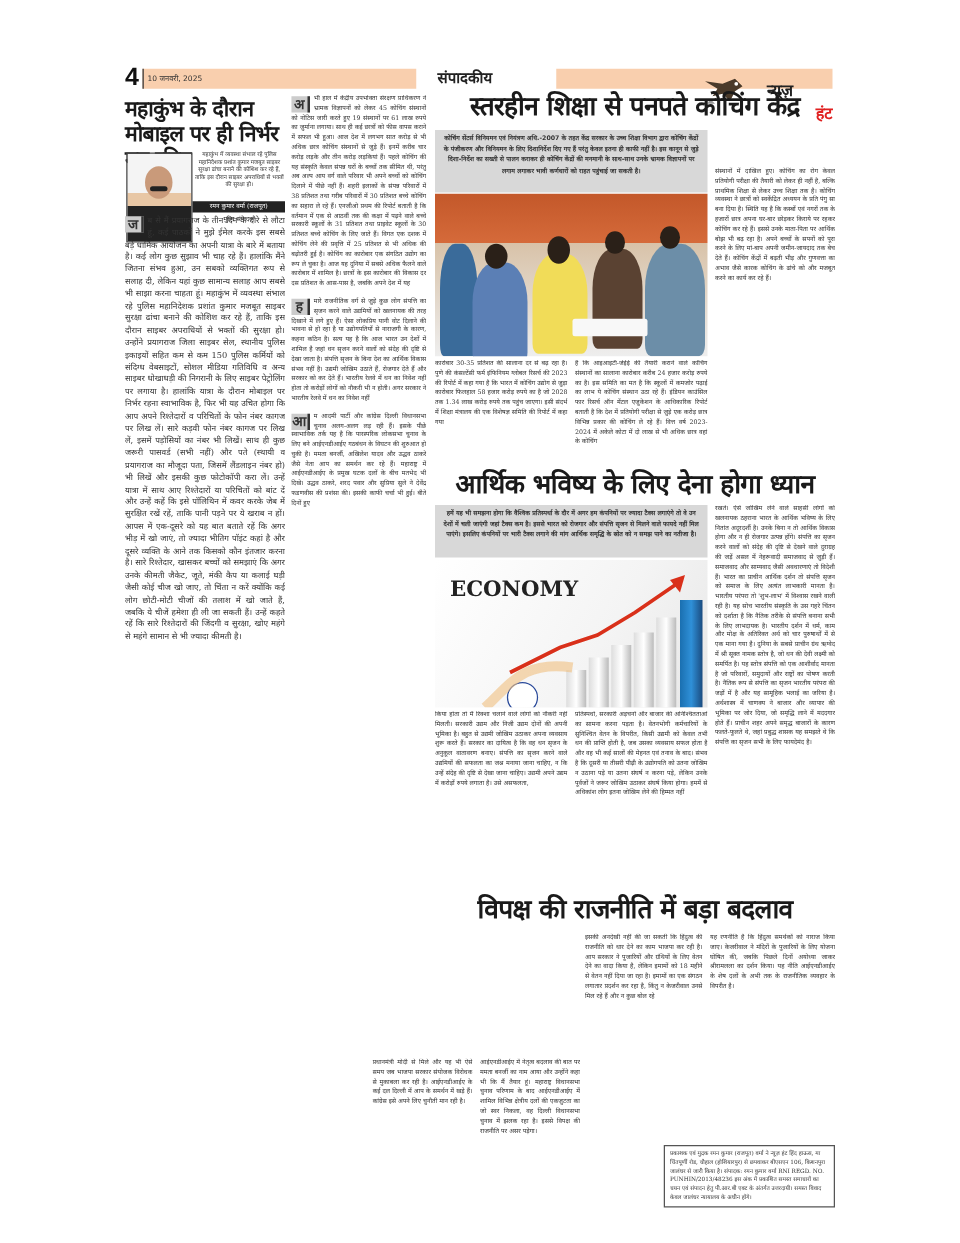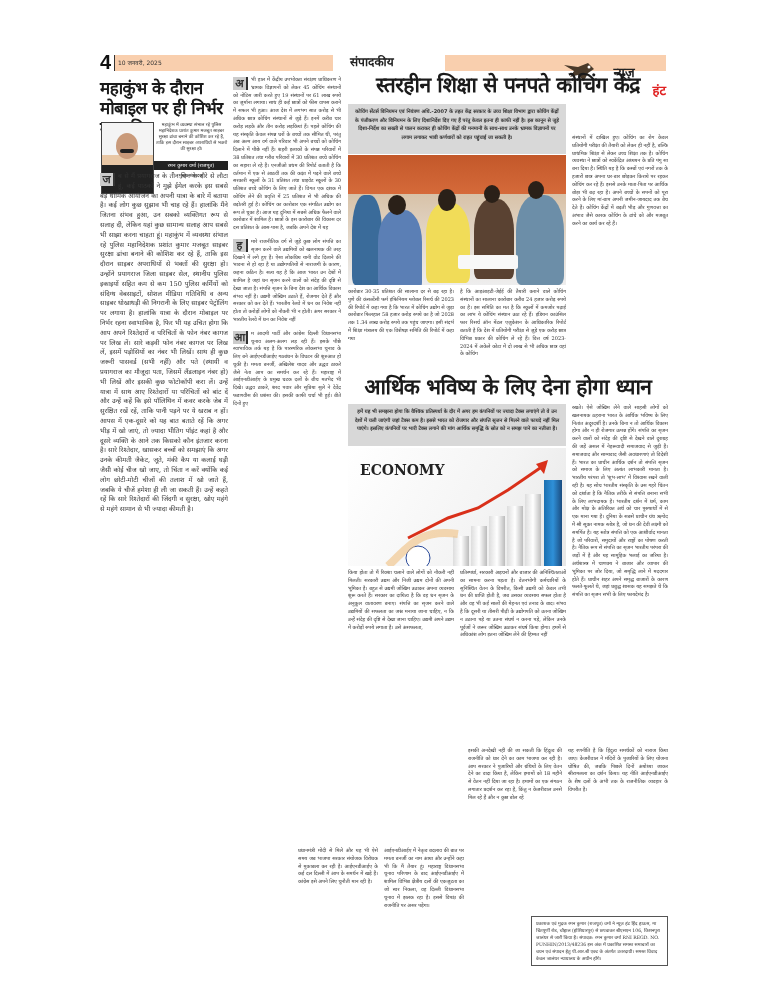--- a/index.html
+++ b/index.html
@@ -30,21 +30,21 @@
   .drop{float:left;width:13px;height:13px;background:#ccc;font-family:"DejaVu Sans",sans-serif;font-weight:bold;font-size:11px;line-height:13px;text-align:center;margin:1px 3px 0 0;border-right:2px solid #333;}
   .lefttext{position:absolute;left:0;top:120px;width:128px;height:770px;overflow:hidden;}
   .col2{position:absolute;left:133px;top:24px;width:108px;height:870px;overflow:hidden;}
   .col2 .body-text{font-size:5px;line-height:7.8px;}
   .hd-main{position:absolute;left:248px;top:20px;width:320px;font-size:21px;line-height:26px;text-align:center;}
   .summary{position:absolute;background:#d8d8d8;font-size:5px;line-height:8.5px;text-align:center;font-weight:bold;color:#333;padding:3px 6px;box-sizing:border-box;font-family:"DejaVu Sans",sans-serif;}
   .classroom{position:absolute;left:248px;top:103px;width:218px;height:130px;background:linear-gradient(180deg,#c3582a 0,#d56a3a 30%,#d8c2a8 30%,#eee 100%);overflow:hidden;}
   .stu{position:absolute;border-radius:40% 40% 10% 10%;}
   .smallcol{position:absolute;font-size:5px;line-height:7.8px;text-align:justify;color:#333;overflow:hidden;}
   .econ{position:absolute;left:248px;top:396px;width:218px;height:118px;background:linear-gradient(120deg,#ffffff 0,#f4f4f4 60%,#e7e7e7 100%);overflow:hidden;}
-  .econ .word{position:absolute;left:12px;top:14px;font-family:"DejaVu Serif",serif;font-weight:bold;font-size:14px;color:#222;}
+  .econ .word{position:absolute;left:12px;top:14px;font-family:"DejaVu Serif",serif;font-weight:bold;font-size:17px;color:#222;}
   .bar{position:absolute;bottom:0;width:16px;background:linear-gradient(90deg,#ddd,#fff,#bbb);}
   .bar.blue{background:linear-gradient(90deg,#1a6fb0,#2f90d8,#1b4c80);}
   .people{position:absolute;left:198px;top:705px;width:165px;height:86px;background:linear-gradient(#e0e6ef 0,#e0e6ef 20%,#d9d0c7 20%,#f1f0ee 100%);overflow:hidden;}
   .people .banner{position:absolute;left:62px;top:2px;font-family:"DejaVu Sans",sans-serif;font-weight:bold;font-size:8px;color:#2b6cd1;}
   .person{position:absolute;bottom:0;width:13px;border-radius:6px 6px 0 0;}
   .imprint{position:absolute;left:431px;top:864px;width:137px;border:1px solid #555;padding:3px 4px;font-size:4.6px;line-height:7px;color:#333;box-sizing:border-box;}
 </style>
 </head>
 <body>
 
@@ -132,19 +132,20 @@
       <polyline points="60,90 100,70 130,60 160,42 195,18" fill="none" stroke="#d9301a" stroke-width="3"></polyline>
       <polygon points="200,12 188,16 196,26" fill="#d9301a"></polygon>
       <circle cx="70" cy="110" r="12" fill="#fff" stroke="#2a4a9a" stroke-width="1"></circle>
       <path d="M40 118 C60 100 70 80 110 86" fill="none" stroke="#f0c080" stroke-width="8" opacity="0.6"></path>
     </svg>
   </div>
   <div class="smallcol" style="left:248px;top:517px;width:106px;height:140px;">किया होता तो मैं रिक्शा चलाने वाले लोगों को नौकरी नहीं मिलती। सरकारी उद्यम और निजी उद्यम दोनों की अपनी भूमिका है। बहुत से उद्यमी जोखिम उठाकर अपना व्यवसाय शुरू करते हैं। सरकार का दायित्व है कि वह धन सृजन के अनुकूल वातावरण बनाए। संपत्ति का सृजन करने वाले उद्यमियों की सफलता का जश्न मनाया जाना चाहिए, न कि उन्हें संदेह की दृष्टि से देखा जाना चाहिए। उद्यमी अपने उद्यम में करोड़ों रुपये लगाता है। उसे असफलता,</div>
   <div class="smallcol" style="left:360px;top:517px;width:106px;height:140px;">प्रतिस्पर्धा, सरकारी अड़चनों और बाजार की अनिश्चितताओं का सामना करना पड़ता है। वेतनभोगी कर्मचारियों के सुनिश्चित वेतन के विपरीत, किसी उद्यमी को केवल तभी धन की प्राप्ति होती है, जब उसका व्यवसाय सफल होता है और वह भी कई सालों की मेहनत एवं तनाव के बाद। संभव है कि दूसरी या तीसरी पीढ़ी के उद्योगपति को उतना जोखिम न उठाना पड़े या उतना संघर्ष न करना पड़े, लेकिन उनके पूर्वजों ने जरूर जोखिम उठाकर संघर्ष किया होगा। हममें से अधिकांश लोग इतना जोखिम लेने की हिम्मत नहीं</div>
   <div class="smallcol" style="left:472px;top:352px;width:96px;height:305px;">रखते। ऐसे जोखिम लेने वाले साहसी लोगों को खलनायक ठहराना भारत के आर्थिक भविष्य के लिए नितांत अदूरदर्शी है। उनके बिना न तो आर्थिक विकास होगा और न ही रोजगार उत्पन्न होंगे। संपत्ति का सृजन करने वालों को संदेह की दृष्टि से देखने वाले दुराग्रह की जड़ें असल में नेहरूवादी समाजवाद से जुड़ी हैं। समाजवाद और साम्यवाद जैसी अवधारणाएं तो विदेशी हैं। भारत का प्राचीन आर्थिक दर्शन तो संपत्ति सृजन को समाज के लिए अत्यंत लाभकारी मानता है। भारतीय परंपरा तो 'शुभ-लाभ' में विश्वास रखने वाली रही है। यह सोच भारतीय संस्कृति के उस गहरे चिंतन को दर्शाता है कि नैतिक तरीके से संपत्ति बनाना सभी के लिए लाभदायक है। भारतीय दर्शन में धर्म, काम और मोक्ष के अतिरिक्त अर्थ को चार पुरुषार्थों में से एक माना गया है। दुनिया के सबसे प्राचीन ग्रंथ ऋग्वेद में श्री सूक्त नामक स्तोत्र है, जो धन की देवी लक्ष्मी को समर्पित है। यह स्तोत्र संपत्ति को एक आशीर्वाद मानता है जो परिवारों, समुदायों और राष्ट्रों का पोषण करती है। नैतिक रूप से संपत्ति का सृजन भारतीय परंपरा की जड़ों में है और यह सामूहिक भलाई का जरिया है। अर्थशास्त्र में चाणक्य ने बाजार और व्यापार की भूमिका पर जोर दिया, जो समृद्धि लाने में मददगार होते हैं। प्राचीन शहर अपने समृद्ध बाजारों के कारण फलते-फूलते थे, जहां प्रबुद्ध शासक यह समझते थे कि संपत्ति का सृजन सभी के लिए फायदेमंद है।</div>
 
+  <h2 class="hd-main" style="top:662px;">विपक्ष की राजनीति में बड़ा बदलाव</h2>
   <div class="smallcol" style="left:198px;top:795px;width:80px;height:98px;">प्रधानमंत्री मोदी से मिले और यह भी ऐसे समय जब भाजपा सरकार संयोजक विरोधक से मुकाबला कर रही है। आईएनडीआईए के कई दल दिल्ली में आप के समर्थन में खड़े हैं। कांग्रेस इसे अपने लिए चुनौती मान रही है।</div>
   <div class="smallcol" style="left:284px;top:795px;width:80px;height:98px;">आईएनडीआईए में नेतृत्व बदलाव की बात पर ममता बनर्जी का नाम आया और उन्होंने कहा भी कि मैं तैयार हूं। महाराष्ट्र विधानसभा चुनाव परिणाम के बाद आईएनडीआईए में शामिल विभिन्न क्षेत्रीय दलों की एकजुटता का जो स्वर निकला, वह दिल्ली विधानसभा चुनाव में झलक रहा है। इससे विपक्ष की राजनीति पर असर पड़ेगा।</div>
   <div class="smallcol" style="left:368px;top:695px;width:94px;height:168px;">इसकी अनदेखी नहीं की जा सकती कि हिंदुत्व की राजनीति को धार देने का काम भाजपा कर रही है। आप सरकार ने पुजारियों और ग्रंथियों के लिए वेतन देने का वादा किया है, लेकिन इमामों को 18 महीने से वेतन नहीं दिया जा रहा है। इमामों का एक संगठन लगातार प्रदर्शन कर रहा है, किंतु न केजरीवाल उनसे मिल रहे हैं और न कुछ बोल रहे</div>
   <div class="smallcol" style="left:468px;top:695px;width:100px;height:165px;">यह रणनीति है कि हिंदुत्व समर्थकों को नाराज किया जाए। केजरीवाल ने मंदिरों के पुजारियों के लिए योजना घोषित की, जबकि पिछले दिनों अयोध्या जाकर श्रीरामलला का दर्शन किया। यह नीति आईएनडीआईए के शेष दलों के अभी तक के राजनीतिक व्यवहार के विपरीत है।</div>
 
   <div class="imprint">प्रकाशक एवं मुद्रक रमन कुमार (राजपूत) वर्मा ने न्यूज़ हंट हिंद हाऊस, मा चिंतपूर्णी रोड, चौहाल (होशियारपुर) से छपवाकर बीएसएन 106, किशनपुरा जालंधर से जारी किया है। संपादक: रमन कुमार वर्मा RNI REGD. NO. PUNHIN/2013/48236 इस अंक में प्रकाशित समस्त समाचारों का चयन एवं संपादन हेतु पी.आर.बी एक्ट के अंतर्गत उत्तरदायी। समस्त विवाद केवल जालंधर न्यायालय के अधीन होंगे।</div>
 </div>
 
 </body></html>

